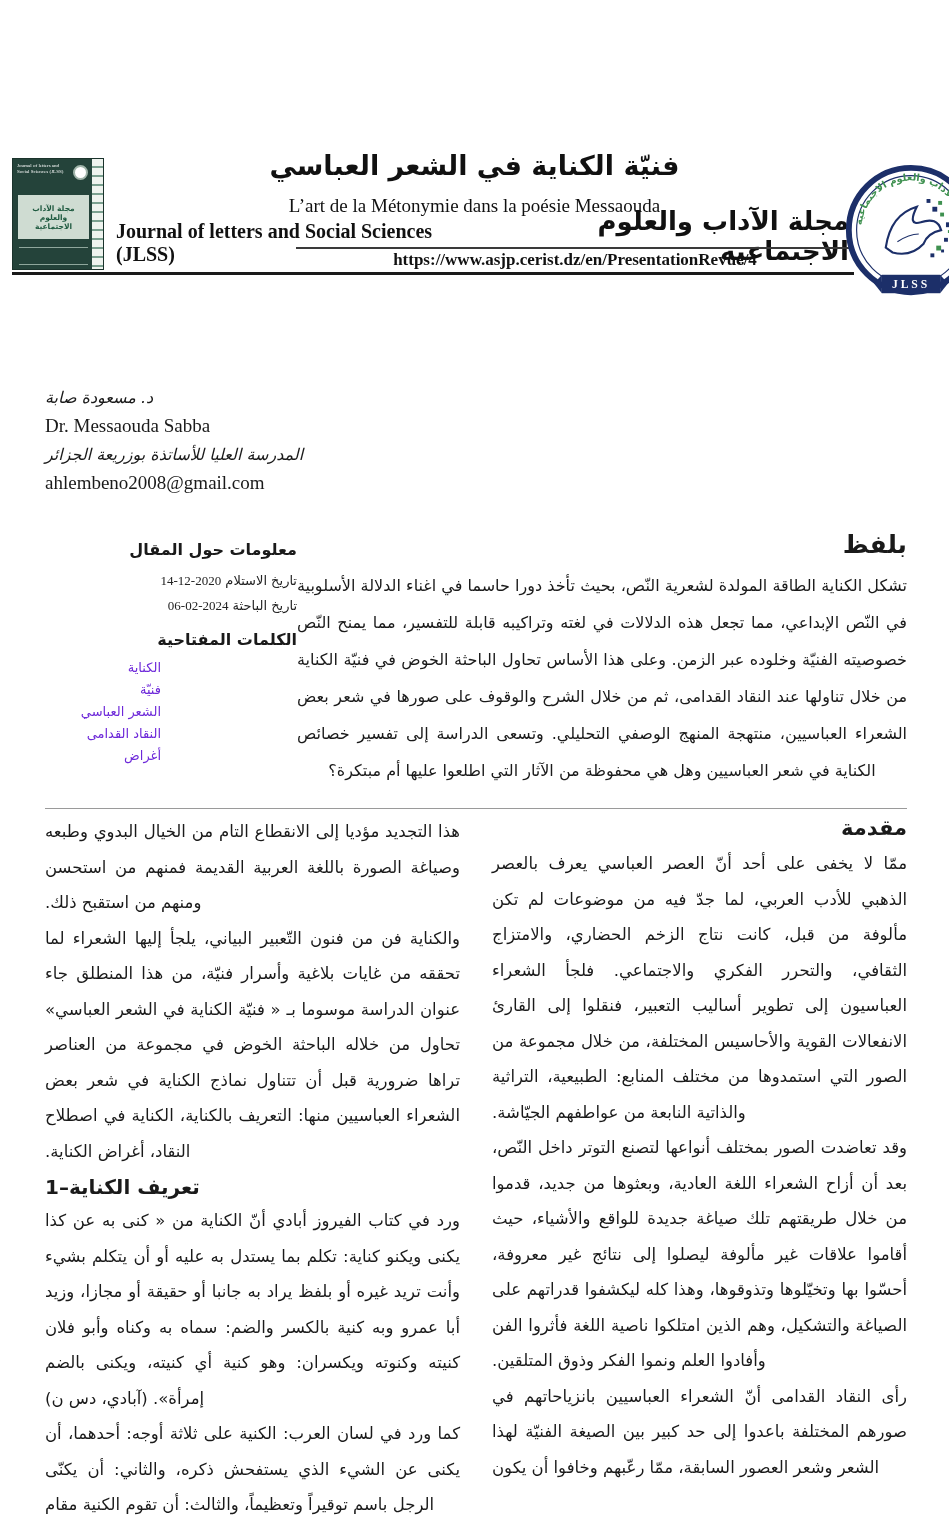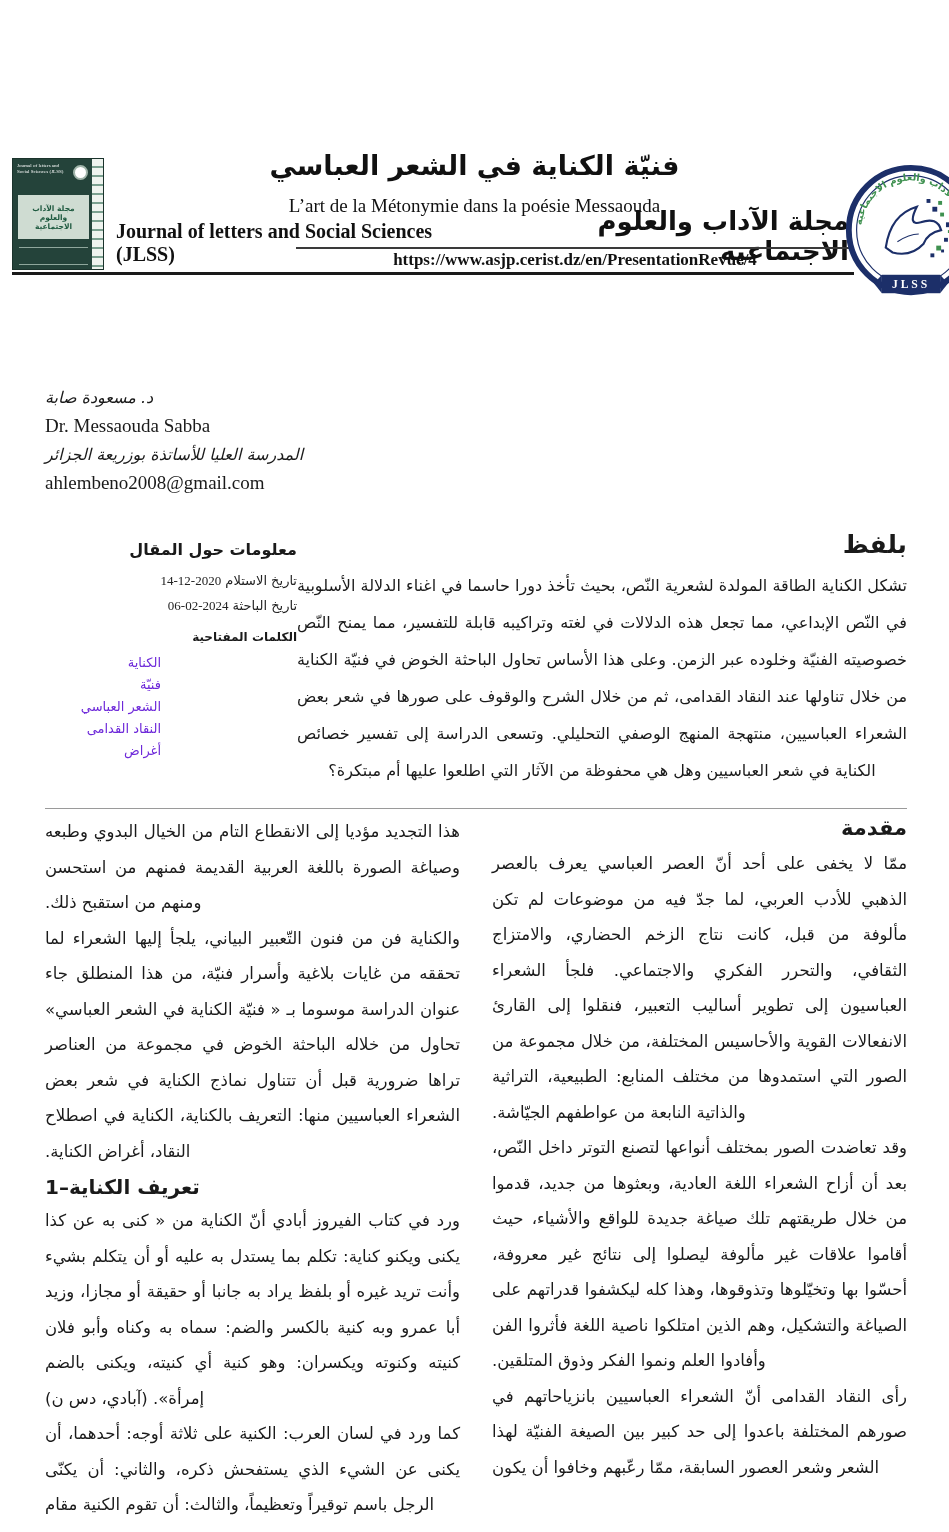--- a/index.html
+++ b/index.html
@@ -38,21 +38,21 @@
   .author{position:absolute;left:45px;top:238px;text-align:left;}
   .author div{margin-bottom:8px;}
   .a-ar{font-size:16px;direction:rtl;text-align:left;unicode-bidi:plaintext;font-style:italic;}
   .a-en{font-size:19px;}
 
   
   .abstract-sec{position:absolute;left:45px;right:42px;top:380px;display:flex;direction:ltr;}
   .info{width:252px;flex:none;direction:rtl;text-align:right;padding-top:10px;}
   .info-h{font-weight:bold;font-size:16px;margin-bottom:14px;}
   .info-row{font-size:13px;margin-bottom:9px;color:#222;}
-  .kw-h{font-weight:bold;font-size:12px;margin:16px 0 8px 0;}
+  .kw-h{font-weight:bold;font-size:16px;margin:16px 0 8px 0;}
   .kw-list{font-size:13px;line-height:22px;color:#6d28d9;padding-left:0;margin:0 96px 0 0;list-style:none;}
   .abstract{flex:1;direction:rtl;}
   .abstract h2{margin:0 0 8px 0;font-size:25px;font-weight:bold;text-align:right;}
   .abstract p{margin:0;font-size:16px;line-height:37px;text-align:justify;text-align-last:center;color:#1a1a1a;}
 
   .divider{position:absolute;left:45px;right:42px;top:650px;border:none;border-top:1px solid #9a9a9a;}
 
   
   .columns{position:absolute;left:45px;right:42px;top:664px;display:flex;direction:rtl;gap:32px;}
   .col{width:415px;flex:none;direction:rtl;}

